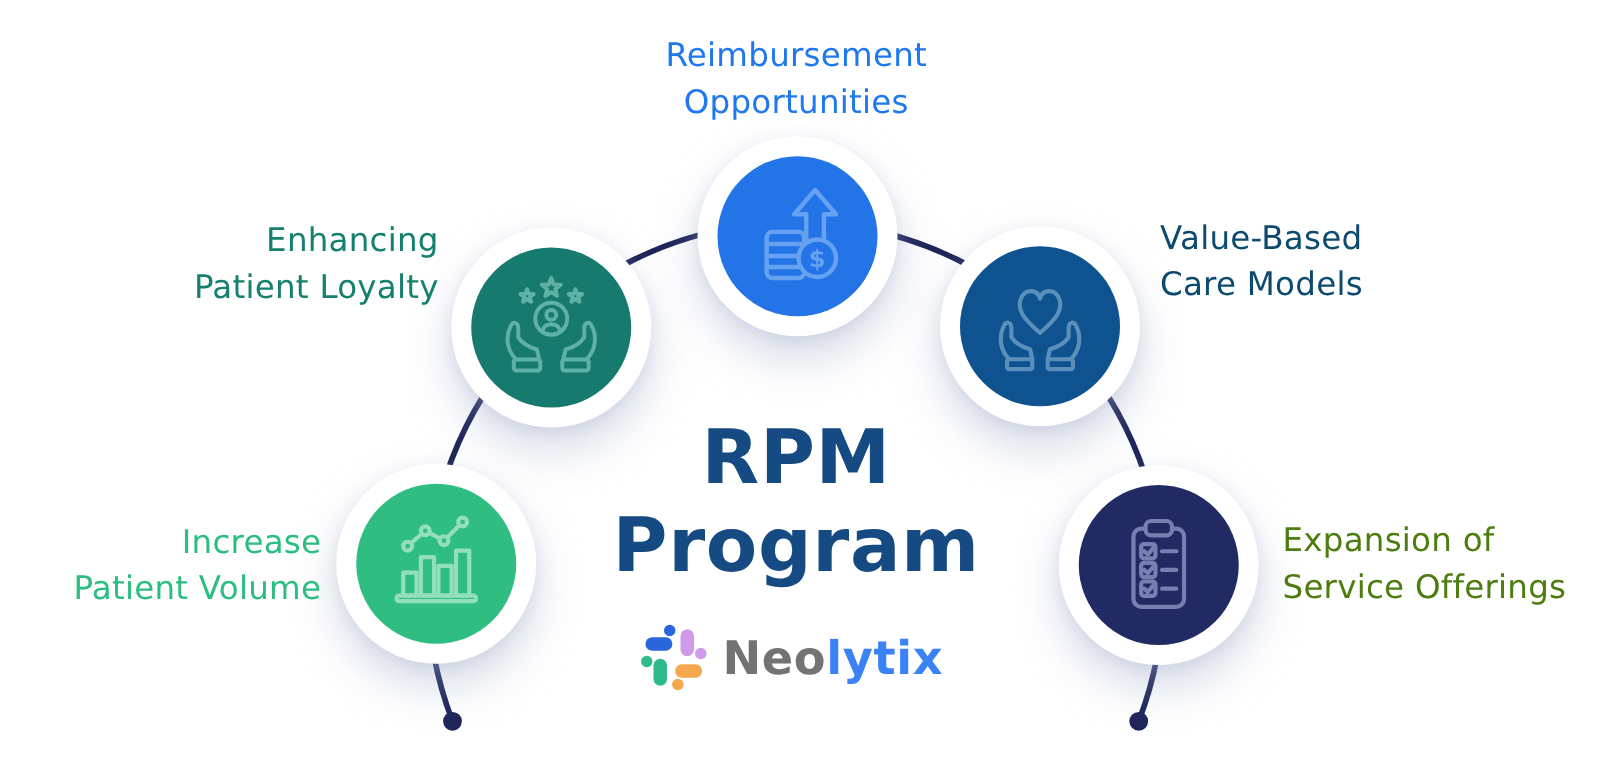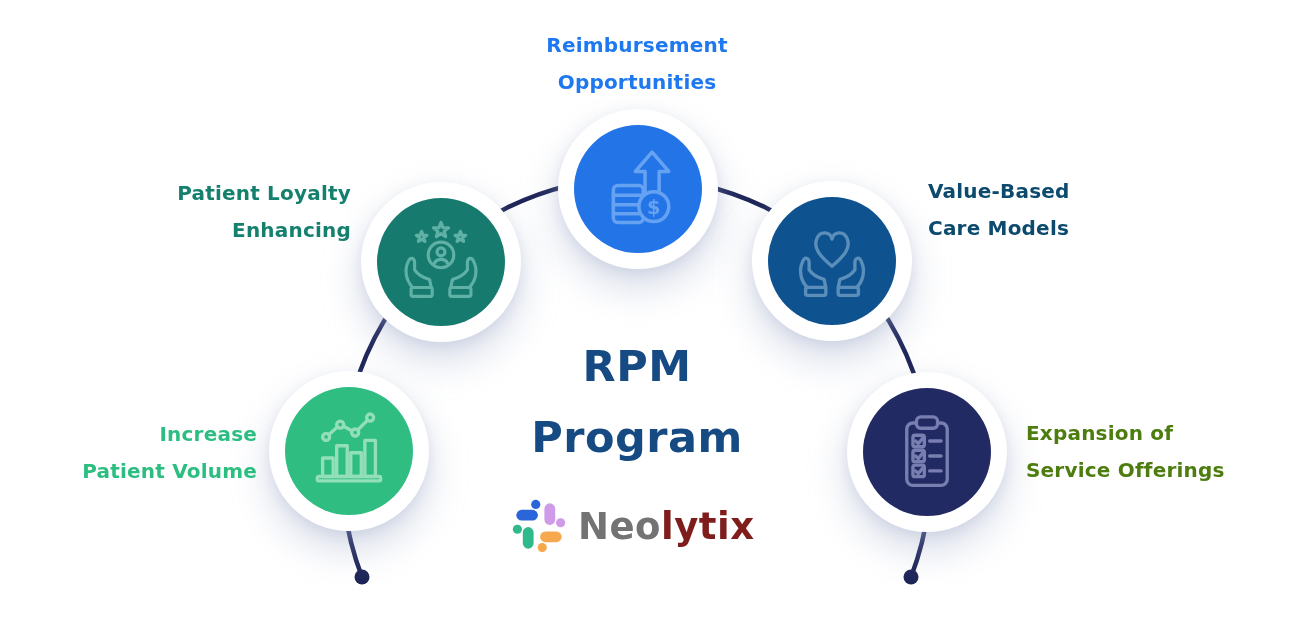--- a/index.html
+++ b/index.html
@@ -20,36 +20,36 @@
   .disc {
     width:128px; height:128px; border-radius:50%;
     display:flex; align-items:center; justify-content:center;
   }
   .d-blue  { background:#2374e6; }
   .d-teal  { background:#177a6e; }
   .d-steel { background:#0e5290; }
   .d-green { background:#2fbd82; }
   .d-navy  { background:#222a63; }
 
-  .label { position:absolute; font-weight:bold; font-size:20px; line-height:37px; letter-spacing:0.2px; }
+  .label { position:absolute; font-weight:normal; font-size:26px; line-height:37px; letter-spacing:0.2px; }
   .label.center { text-align:center; }
   .label.rightal { text-align:right; }
   .t-blue  { color:#1e78ef; }
   .t-teal  { color:#15806e; }
   .t-steel { color:#0c4a6e; }
   .t-green { color:#2cbe81; }
   .t-navy  { color:#4d7c0f; }
 
   .title { position:absolute; left:437px; top:331px; width:400px; text-align:center;
-           color:#164a82; font-weight:bold; font-size:43px; line-height:71px; letter-spacing:0.5px; }
+           color:#164a82; font-weight:bold; font-size:60px; line-height:71px; letter-spacing:0.5px; }
 
   .logo { position:absolute; left:510px; top:499px; display:flex; align-items:center; gap:10px; }
   .logo-word { font-weight:bold; font-size:37px; letter-spacing:0.5px; }
   .w-blue  { color:#737373; }
-  .w-green { color:#7f1d1d;text-align:right; }
+  .w-green { color:#3b82f6;text-align:right; }
 
   .icon { display:block; }
 </style>
 </head>
 <body>
 
 <div class="canvas">
 
   <svg class="arc-svg" viewBox="0 0 1289 626">
     <path d="M 362 577 A 294 294 0 1 1 911 577" fill="none" stroke="#1d2458" stroke-width="4.5"></path>
@@ -156,22 +156,22 @@
       </div>
     </div>
   </div>
 
   <div class="label center t-blue" style="left:437px;top:27px;width:400px">
     <div>Reimbursement</div>
     <div>Opportunities</div>
   </div>
 
   <div class="label rightal t-teal" style="right:938px;top:175px;width:320px">
+    <div>Enhancing</div>
     <div>Patient Loyalty</div>
-    <div>Enhancing</div>
   </div>
 
   <div class="label t-steel" style="left:928px;top:173px;width:330px">
     <div>Value-Based</div>
     <div>Care Models</div>
   </div>
 
   <div class="label rightal t-green" style="right:1032px;top:416px;width:250px">
     <div>Increase</div>
     <div>Patient Volume</div>

